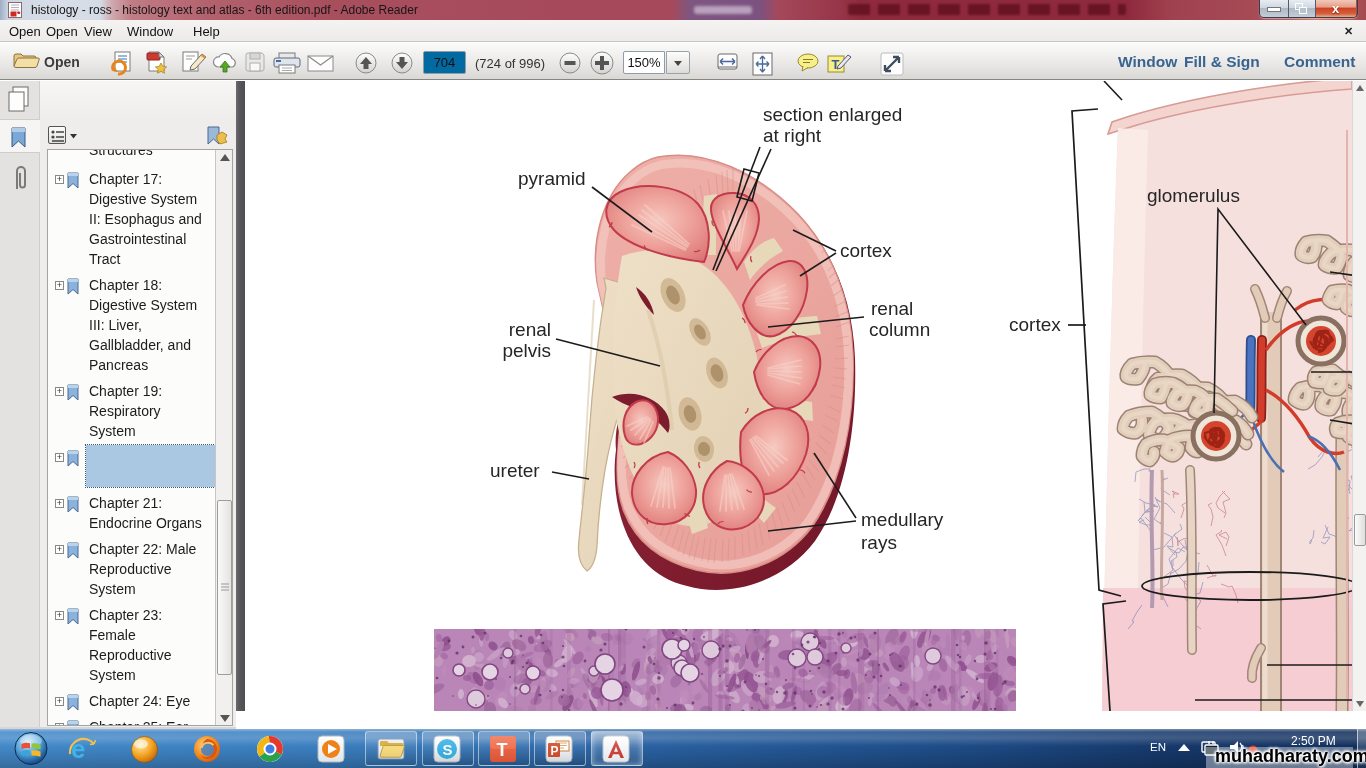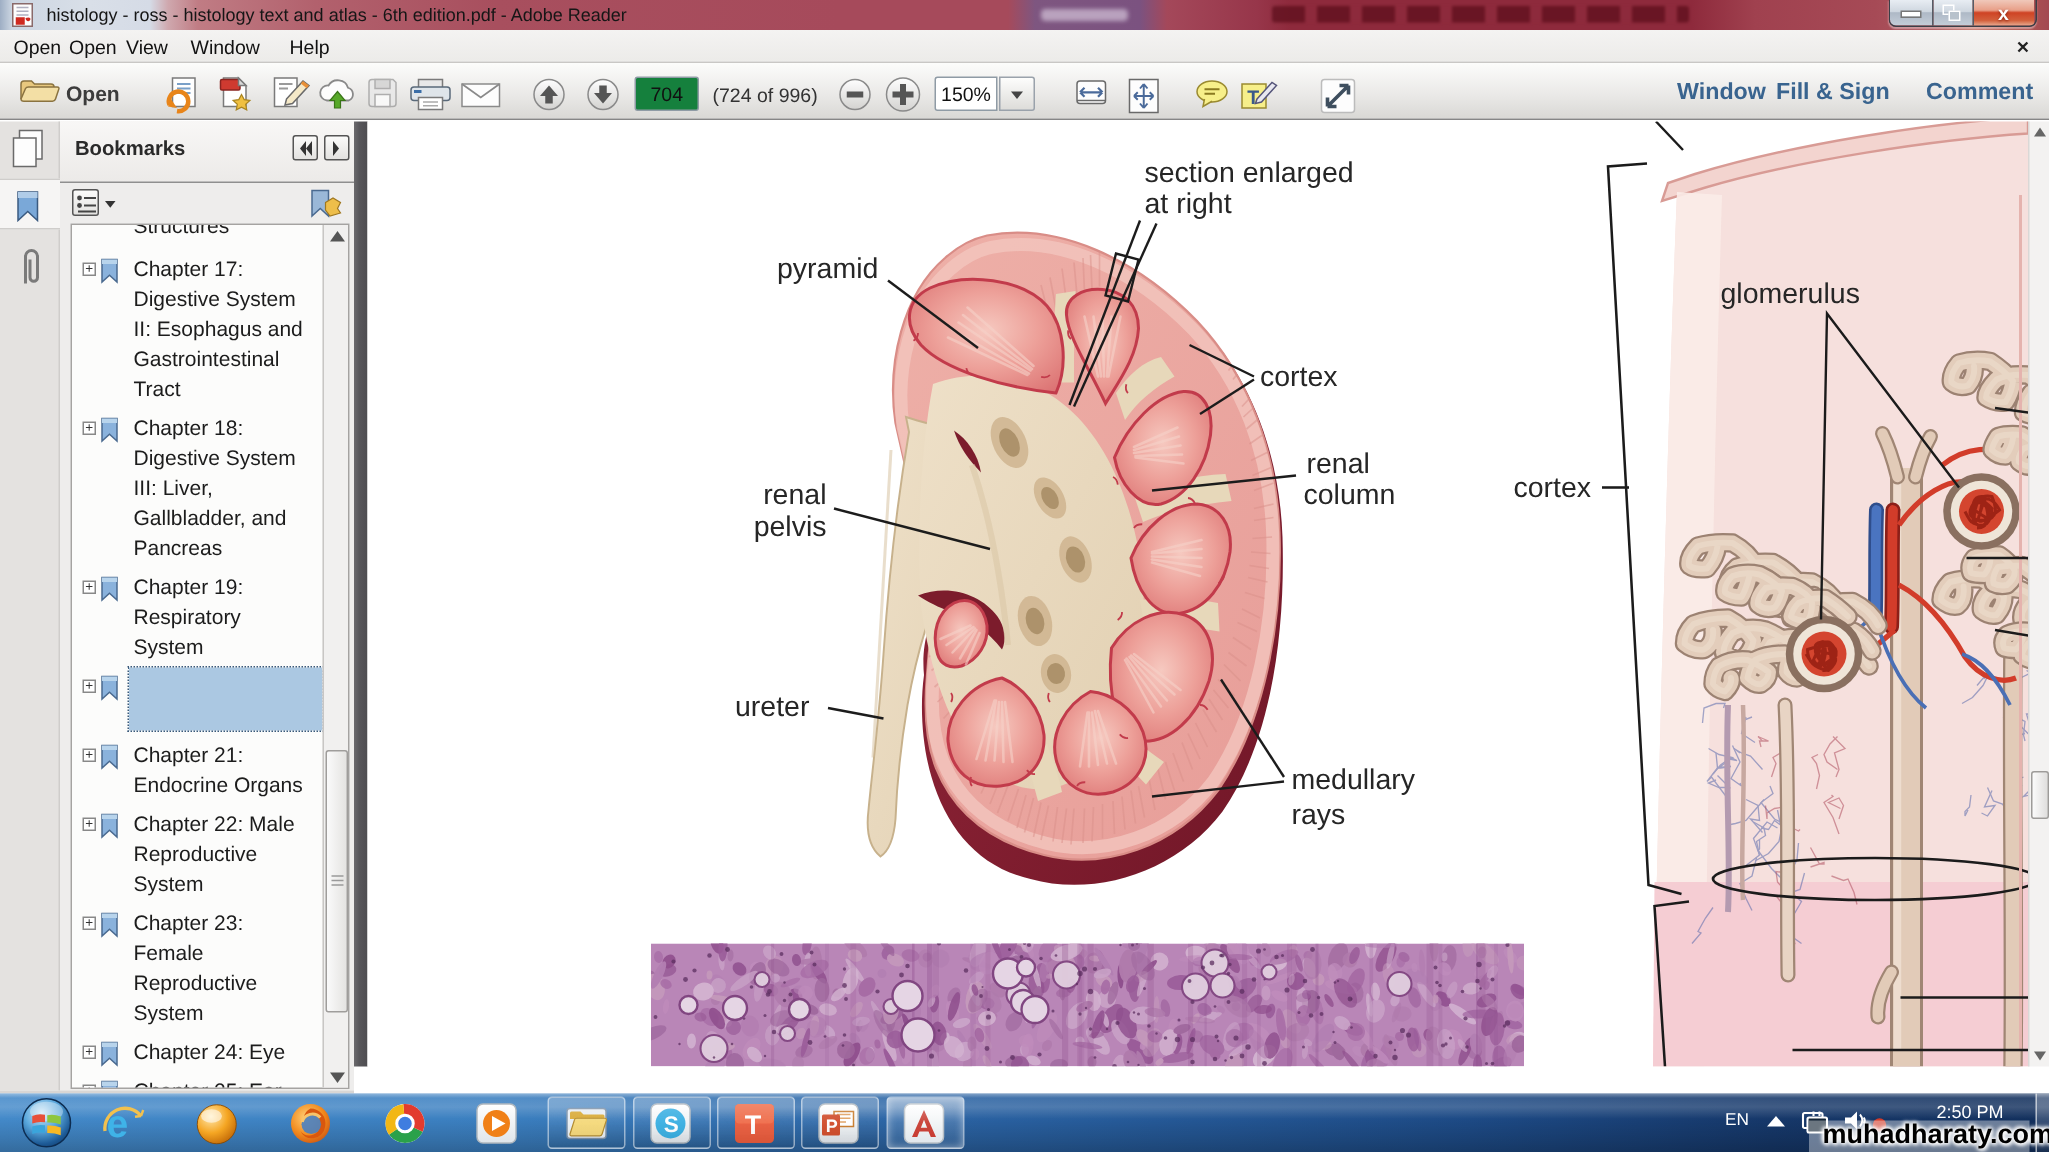--- a/index.html
+++ b/index.html
@@ -21,21 +21,21 @@
 #wbtns .cls{width:41px;background:linear-gradient(#f0c8ba 0%,#e89f88 40%,#cf4324 50%,#d2603c 80%,#e8a98e 100%)}
 #wbtns .g{position:absolute;color:#fff;font-weight:bold}
 
 #menu{left:0;top:20px;width:1366px;height:22px;background:linear-gradient(#f4f3f2,#ecebe9);border-bottom:1px solid #c9c7c5;font-size:13px;color:#111}
 #menu span{position:absolute;top:4px}
 #menux{position:absolute;left:1344px;top:25px;font-size:11px;font-weight:bold;color:#222}
 
 #tool{left:0;top:42px;width:1366px;height:38px;background:linear-gradient(#fcfcfb,#e9e8e6 60%,#d9d8d5);border-bottom:1px solid #868686}
 .tbtxt{position:absolute;font-size:13px;color:#333}
 .bluetab{position:absolute;top:53px;font-size:15.5px;font-weight:bold;color:#39648f}
-#pagebox{position:absolute;left:423px;top:51px;width:43px;height:23px;background:#15803d;border:1px solid #8f9ba5;border-radius:2px;font-size:13px;color:#111;text-align:center;line-height:21px}
+#pagebox{position:absolute;left:423px;top:51px;width:43px;height:23px;background:#0369a1;border:1px solid #8f9ba5;border-radius:2px;font-size:13px;color:#111;text-align:center;line-height:21px}
 #zoombox{position:absolute;left:623px;top:51px;width:42px;height:23px;background:#fff;border:1px solid #8f9ba5;border-radius:2px 0 0 2px;font-size:13px;color:#111;text-align:center;line-height:21px}
 #zoomdd{position:absolute;left:666px;top:51px;width:24px;height:23px;background:linear-gradient(#fdfdfc,#dddcd9);border:1px solid #9aa2ab;border-radius:0 2px 2px 0}
 #zoomdd:after{content:"";position:absolute;left:7px;top:9px;border:4px solid transparent;border-top:5px solid #444}
 
 #strip{left:0;top:81px;width:40px;height:646px;background:#e4e2e0;border-right:1px solid #cfcdcb}
 #btab{left:0;top:119px;width:40px;height:34px;background:#f6f5f4;border-top:1px solid #cfcdcb;border-bottom:1px solid #cfcdcb}
 #panel{left:40px;top:81px;width:196px;height:646px;background:linear-gradient(#f7f6f5,#eeedec 40px),#f0efee}
 #phead{position:absolute;left:40px;top:81px;width:196px;height:41px;border-bottom:1px solid #8f8f8f;background:linear-gradient(#f8f7f6,#eceae8)}
 #phead .t{position:absolute;left:10px;top:10px;font-size:13.5px;font-weight:bold;color:#2a2a2a}
 .sqbtn{position:absolute;width:17px;height:17px;border:1px solid #555;background:linear-gradient(#fbfbfa,#e3e2e0);border-radius:2px}
@@ -242,29 +242,20 @@
 <div id="btab" class="abs">
  <svg class="abs" style="left:11px;top:6px" width="20" height="22">
   <path d="M1 2 L14 2 L14 21 L7.5 15 L1 21 Z" fill="#7aa8d8" stroke="#3a5a80"></path>
   <path d="M1 2 L14 2 L14 6 L1 6 Z" fill="#b0cce8"></path>
  </svg>
 </div>
 <svg class="abs" style="left:10px;top:165px" width="22" height="28" viewBox="0 0 22 28">
  <path d="M7 24 L7 6 a4 4 0 0 1 8 0 L15 20 a2.5 2.5 0 0 1 -5 0 L10 8" fill="none" stroke="#7a7a7a" stroke-width="2"></path>
 </svg>
 <div id="panel" class="abs"></div>
-<div id="phead" class="abs">
- <div class="t">Bookmarks</div>
- <div class="sqbtn" style="left:155px;top:9px"></div>
- <div class="sqbtn" style="left:176px;top:9px"></div>
- <svg class="abs" style="left:155px;top:9px" width="40" height="18">
-  <path d="M9 4 L5 9 L9 14 Z M13 4 L9 9 L13 14 Z" fill="#333"></path>
-  <path d="M27 4 L31 9 L27 14 Z" fill="#333"></path>
- </svg>
-</div>
 <div class="abs" style="left:40px;top:122px;width:196px;height:27px">
  <div class="sqbtn" style="left:8px;top:4px;width:18px;height:18px"></div>
  <svg class="abs" style="left:10px;top:6px" width="30" height="16">
   <circle cx="3" cy="4" r="1.6" fill="#444"></circle>
         <circle cx="3" cy="9" r="1.6" fill="#444"></circle>
   <path d="M6 4 h8 M6 9 h8 M2 13 h12" stroke="#444" stroke-width="1.3"></path>
   <path d="M20 6 l3.5 4.5 L27 6 Z" fill="#333"></path>
  </svg>
  <svg class="abs" style="left:167px;top:4px" width="22" height="20">
   <path d="M1 1 L12 1 L12 18 L6.5 13 L1 18 Z" fill="#9ab8d8" stroke="#4a6a90"></path>

